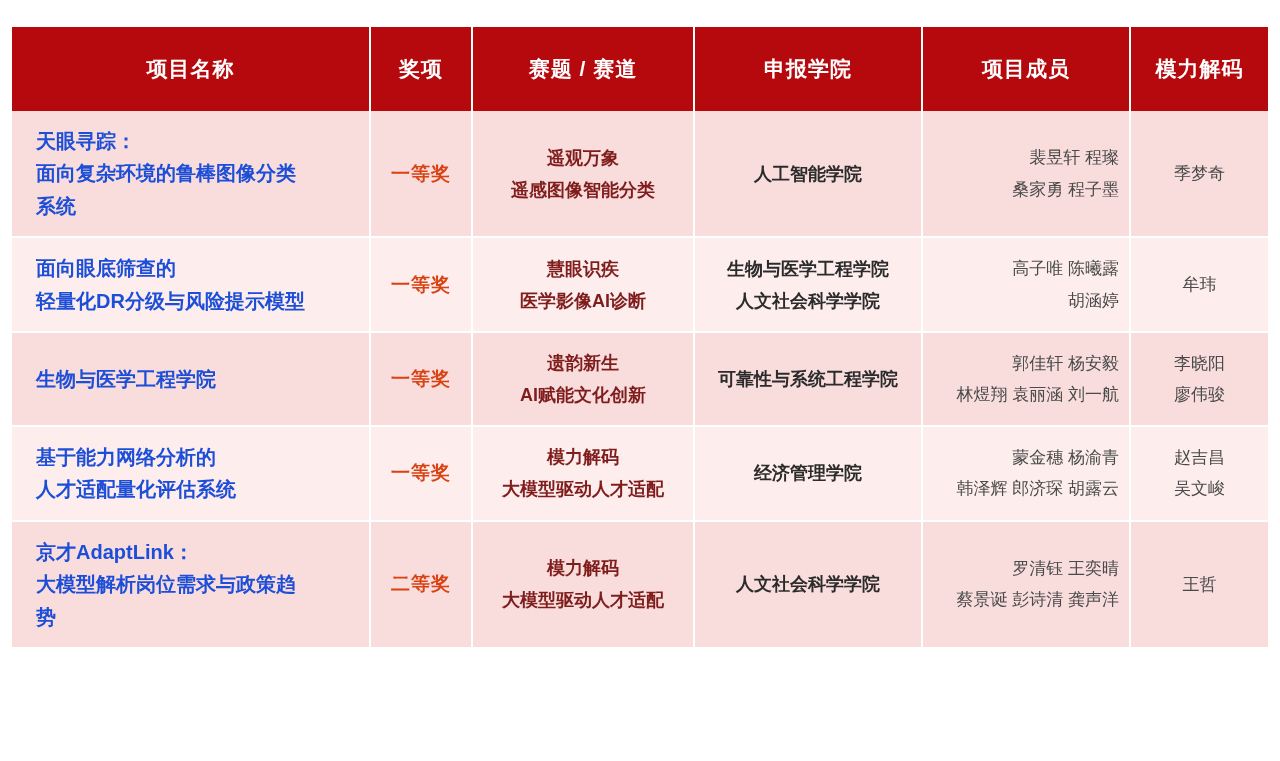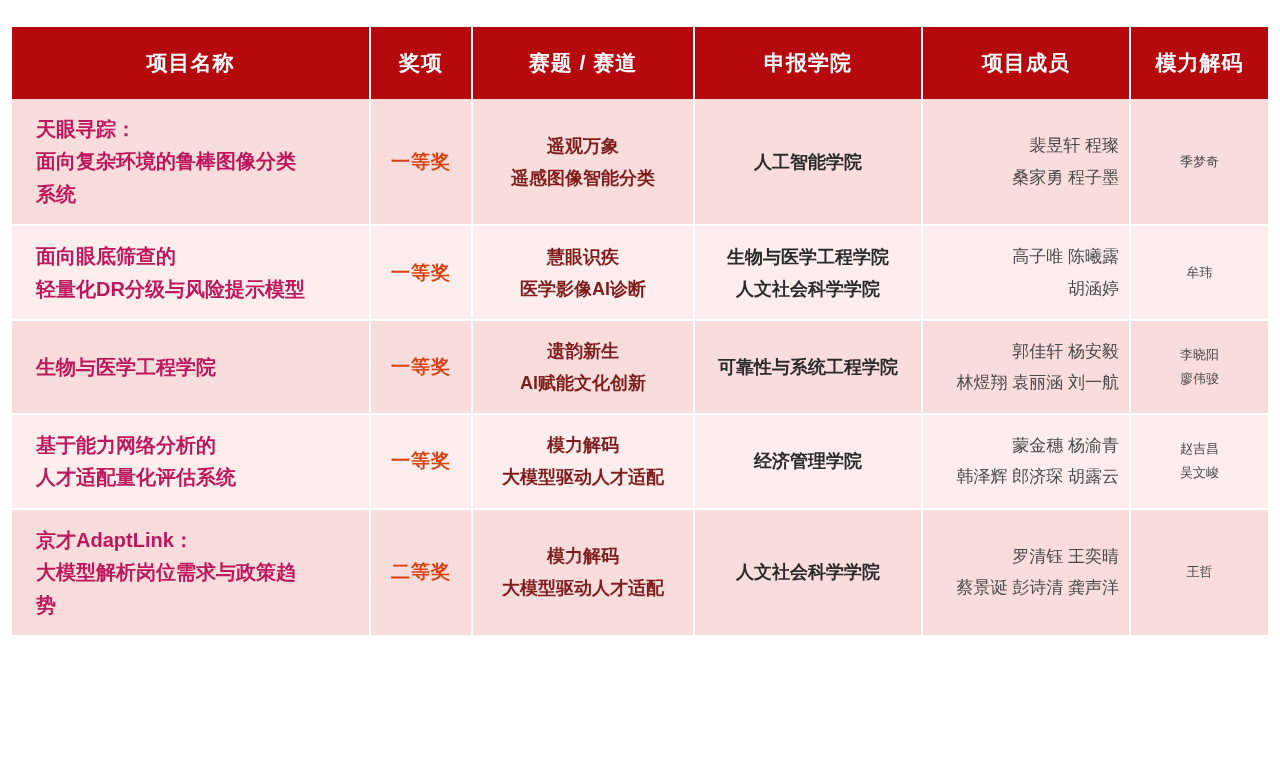--- a/index.html
+++ b/index.html
@@ -31,21 +31,21 @@
   table.award-table col.c-college { width: 228px; }
   table.award-table col.c-members { width: 208px; }
   table.award-table col.c-teacher { width: 138px; }
 
   thead th {
     background: #b5090e;
     color: #ffffff;
     font-size: 21px;
     font-weight: bold;
     letter-spacing: 1px;
-    height: 72px;
+    height: 84px;
     text-align: center;
     vertical-align: middle;
     border-right: 2px solid #ffffff;
     padding: 0 4px;
   }
   thead th:last-child { border-right: none; }
 
   tbody td {
     border-right: 2px solid #ffffff;
     border-bottom: 2px solid #ffffff;
@@ -53,21 +53,21 @@
     padding: 14px 10px;
     box-sizing: border-box;
   }
   tbody td:last-child { border-right: none; }
   tbody tr:last-child td { border-bottom: none; }
 
   tbody tr.row-odd td  { background: #f9dddc; }
   tbody tr.row-even td { background: #fdeeed; }
 
   td.cell-name {
-    color: #be185d;
+    color: #1d4ed8;
     font-weight: bold;
     font-size: 20px;
     line-height: 1.62;
     text-align: left;
     padding-left: 24px;
   }
   td.cell-award {
     color: #d94213;
     font-weight: bold;
     font-size: 19px;
@@ -91,21 +91,21 @@
     margin-left: 9px;
   }
   td.cell-members {
     color: #4a4a4a;
     font-size: 17px;
     line-height: 1.85;
     text-align: right;
   }
   td.cell-teacher {
     color: #4a4a4a;
-    font-size: 13px;
+    font-size: 17px;
     line-height: 1.85;
     text-align: center;
   }
   .line { display: block; white-space: pre; }
 </style>
 </head>
 <body>
 
 <div class="sheet">
   <table class="award-table">

